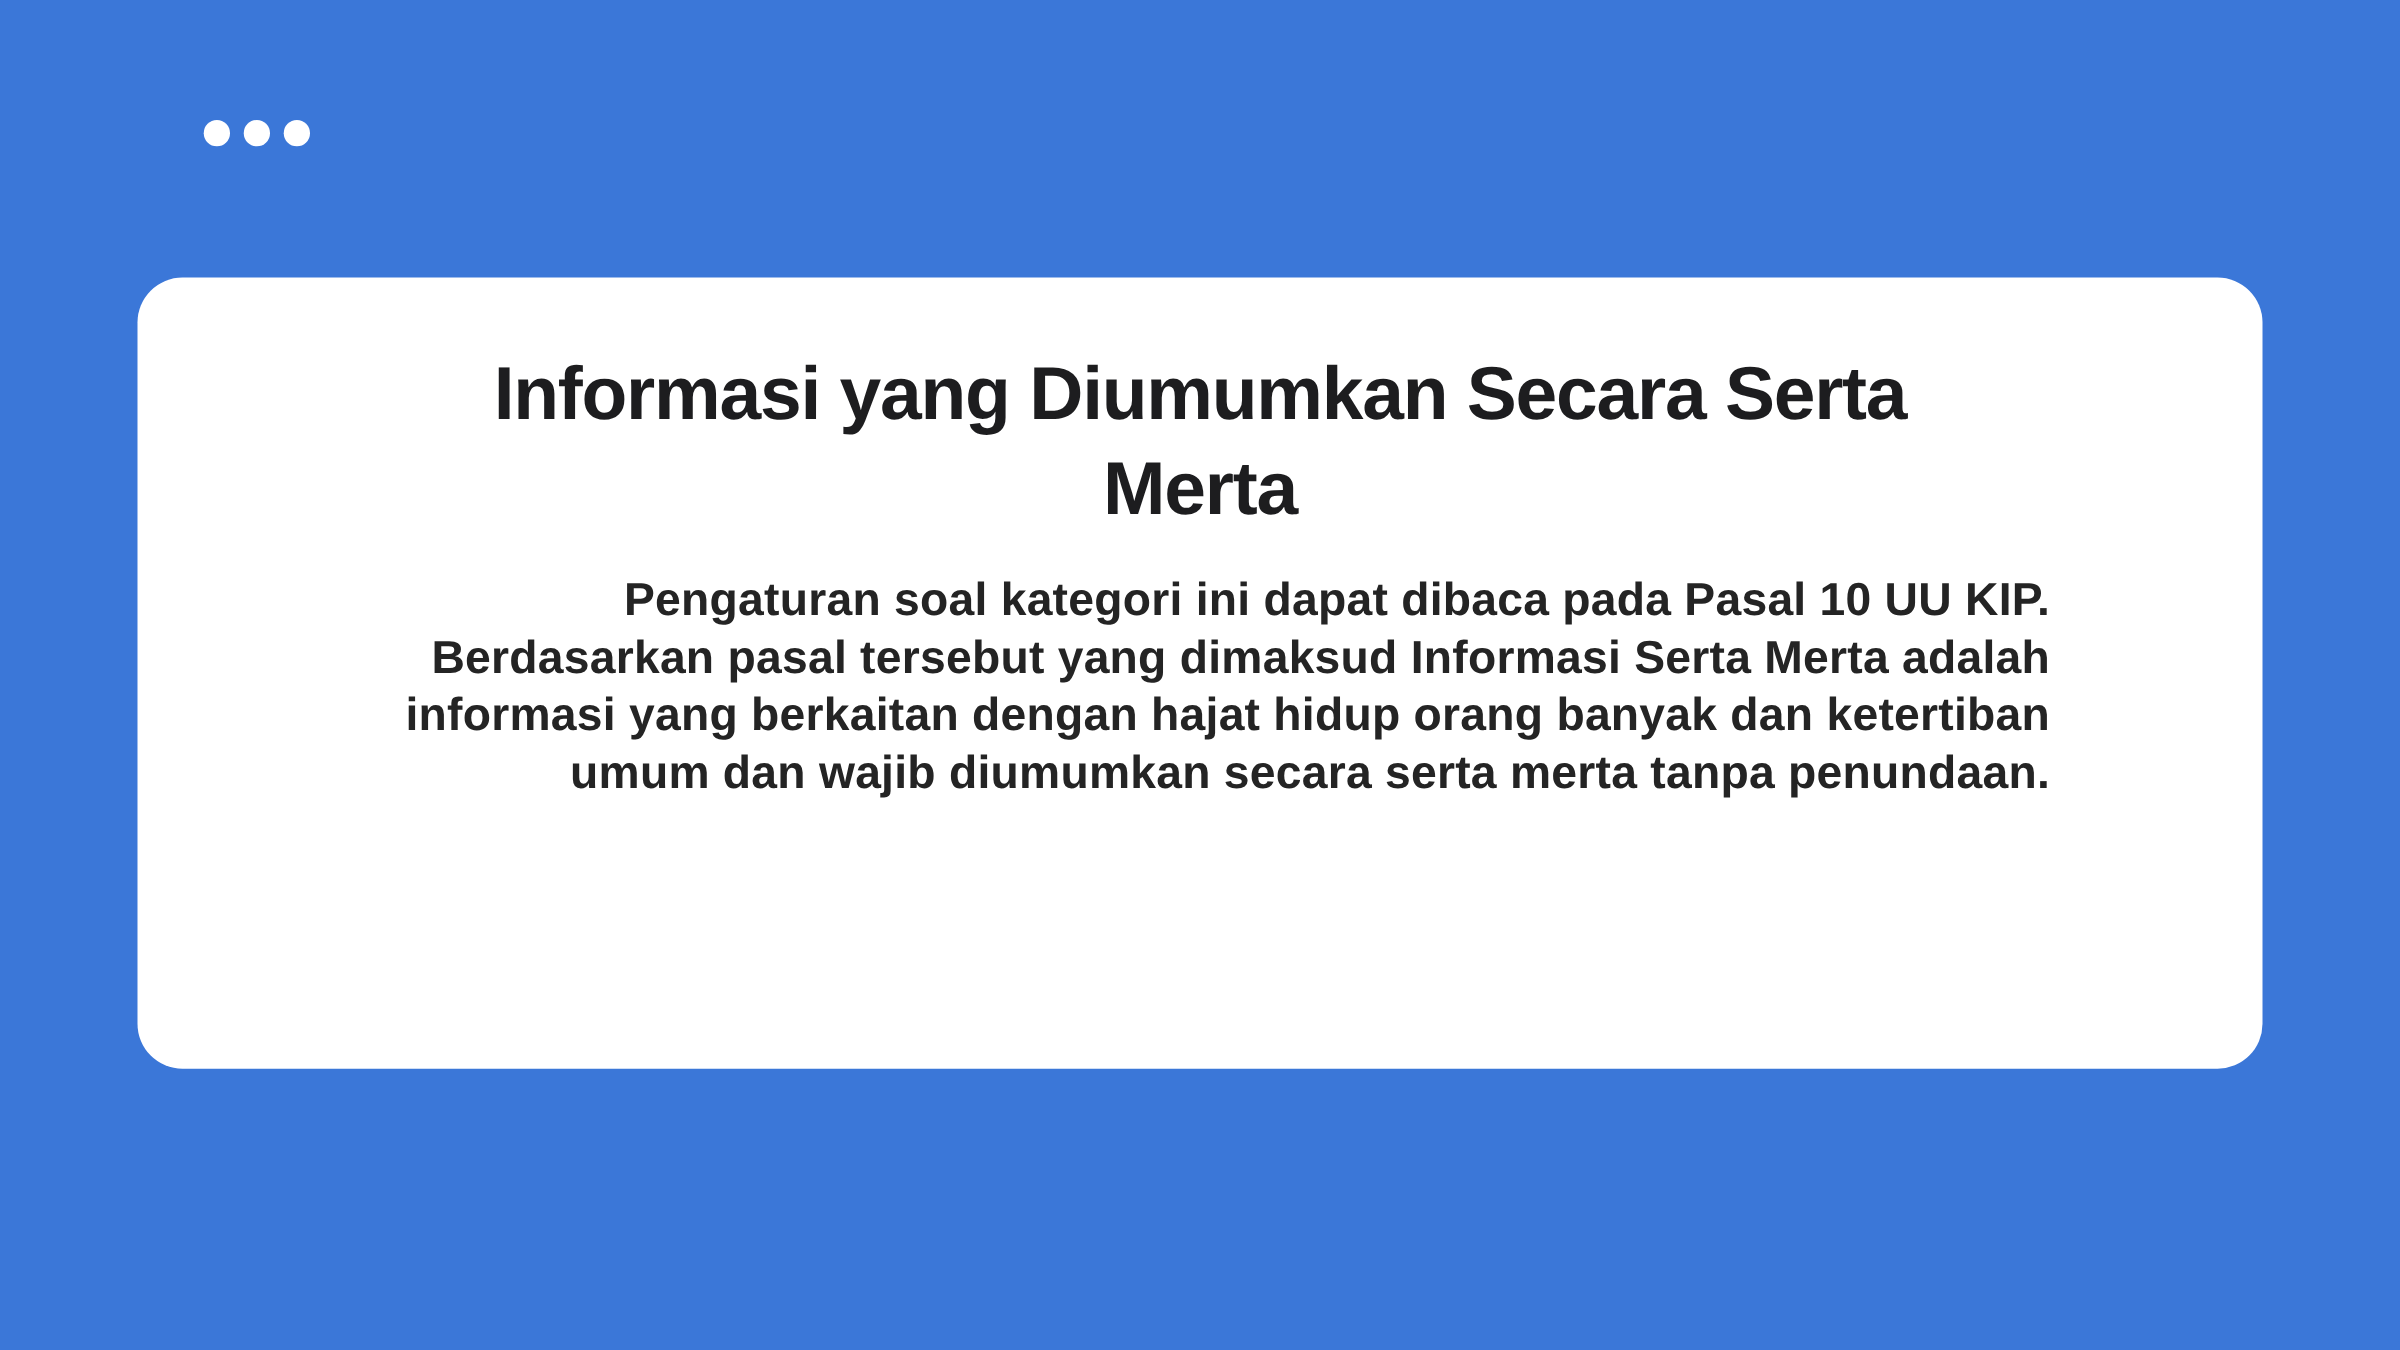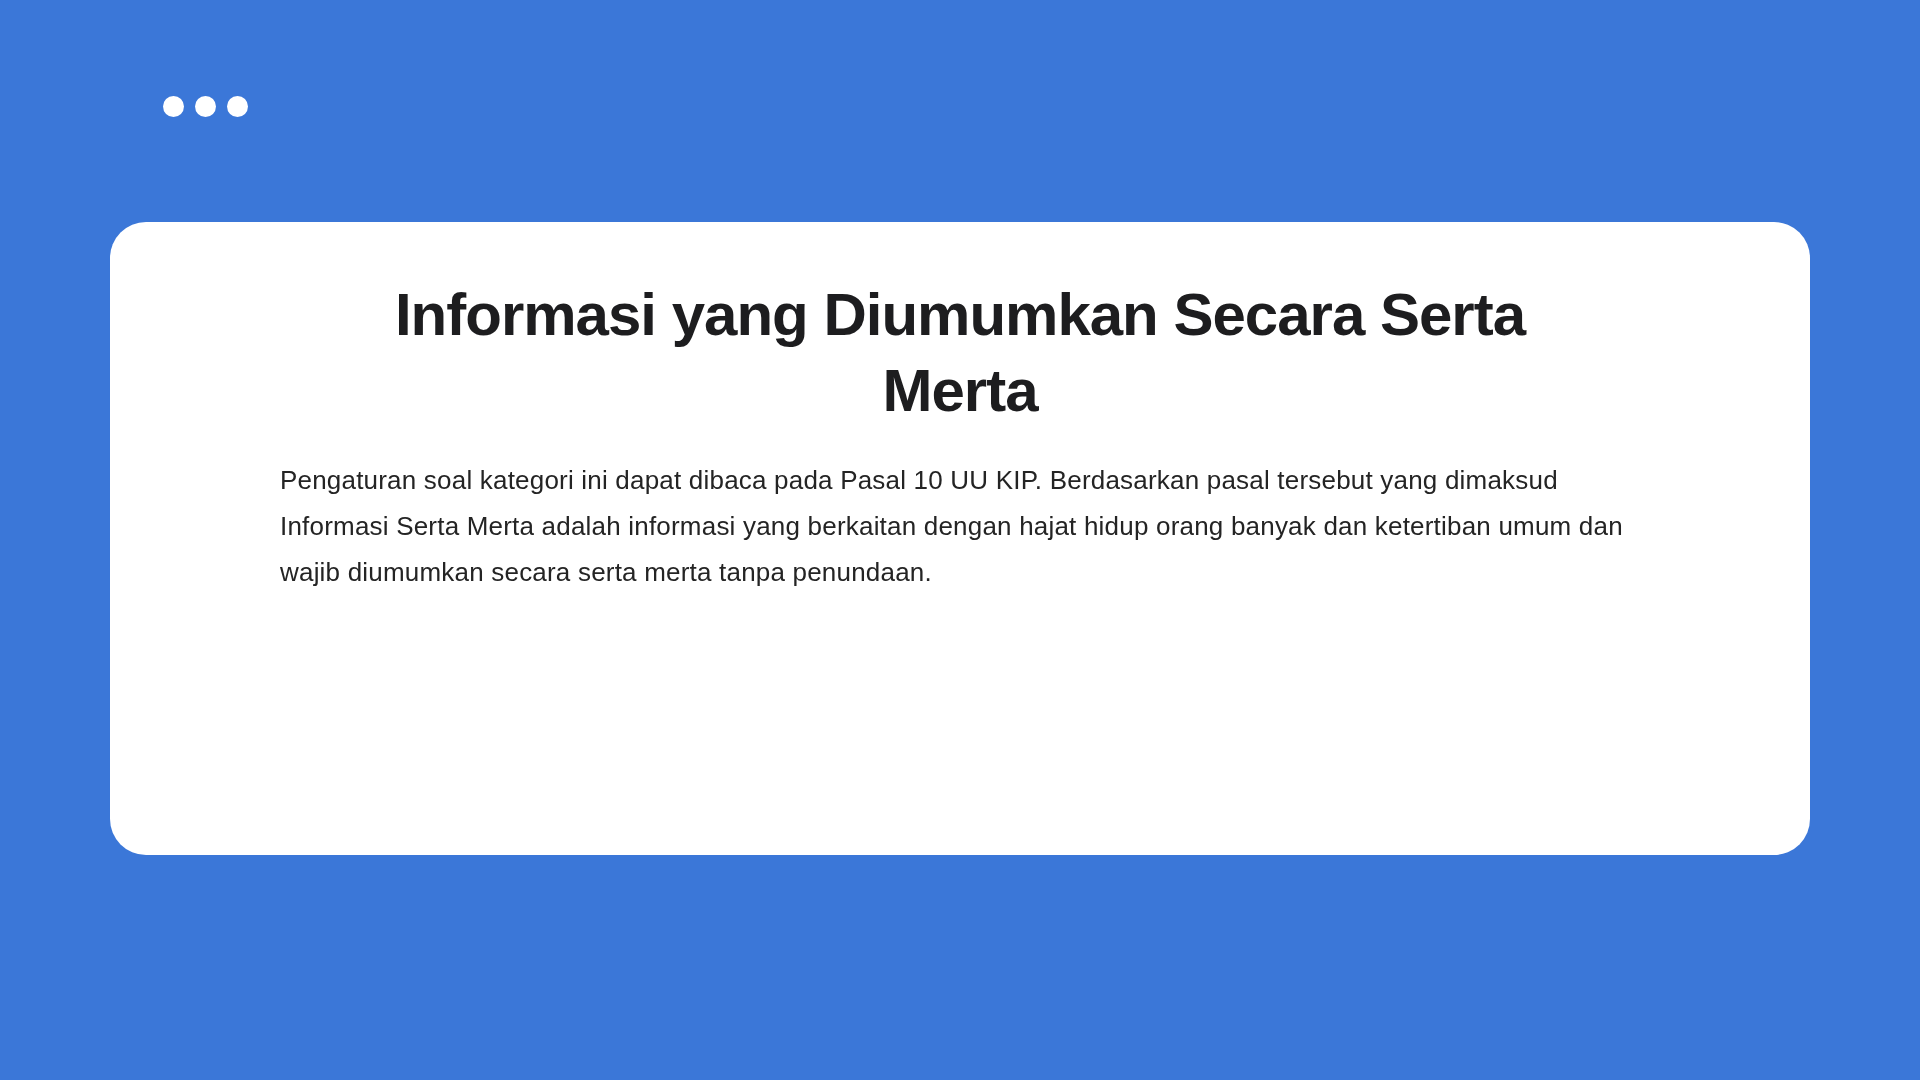--- a/index.html
+++ b/index.html
@@ -54,24 +54,24 @@
     font-weight: 800;
     font-size: 60px;
     line-height: 76px;
     letter-spacing: -1px;
     color: var(--title-text, #1D1D1F);
   }
 
   .body-text {
     margin-top: 28px;
     max-width: 1360px;
-    text-align: left;
+    text-align: right;
     font-family: "Liberation Sans", sans-serif;
-    font-weight: 400;
-    font-size: 26px;
+    font-weight: 700;
+    font-size: 37px;
     line-height: 46px;
     letter-spacing: 0.2px;
     color: var(--body-text, #242424);
   }
 
   .body-text p { margin: 0; }
 </style>
 </head>
 <body>
 

